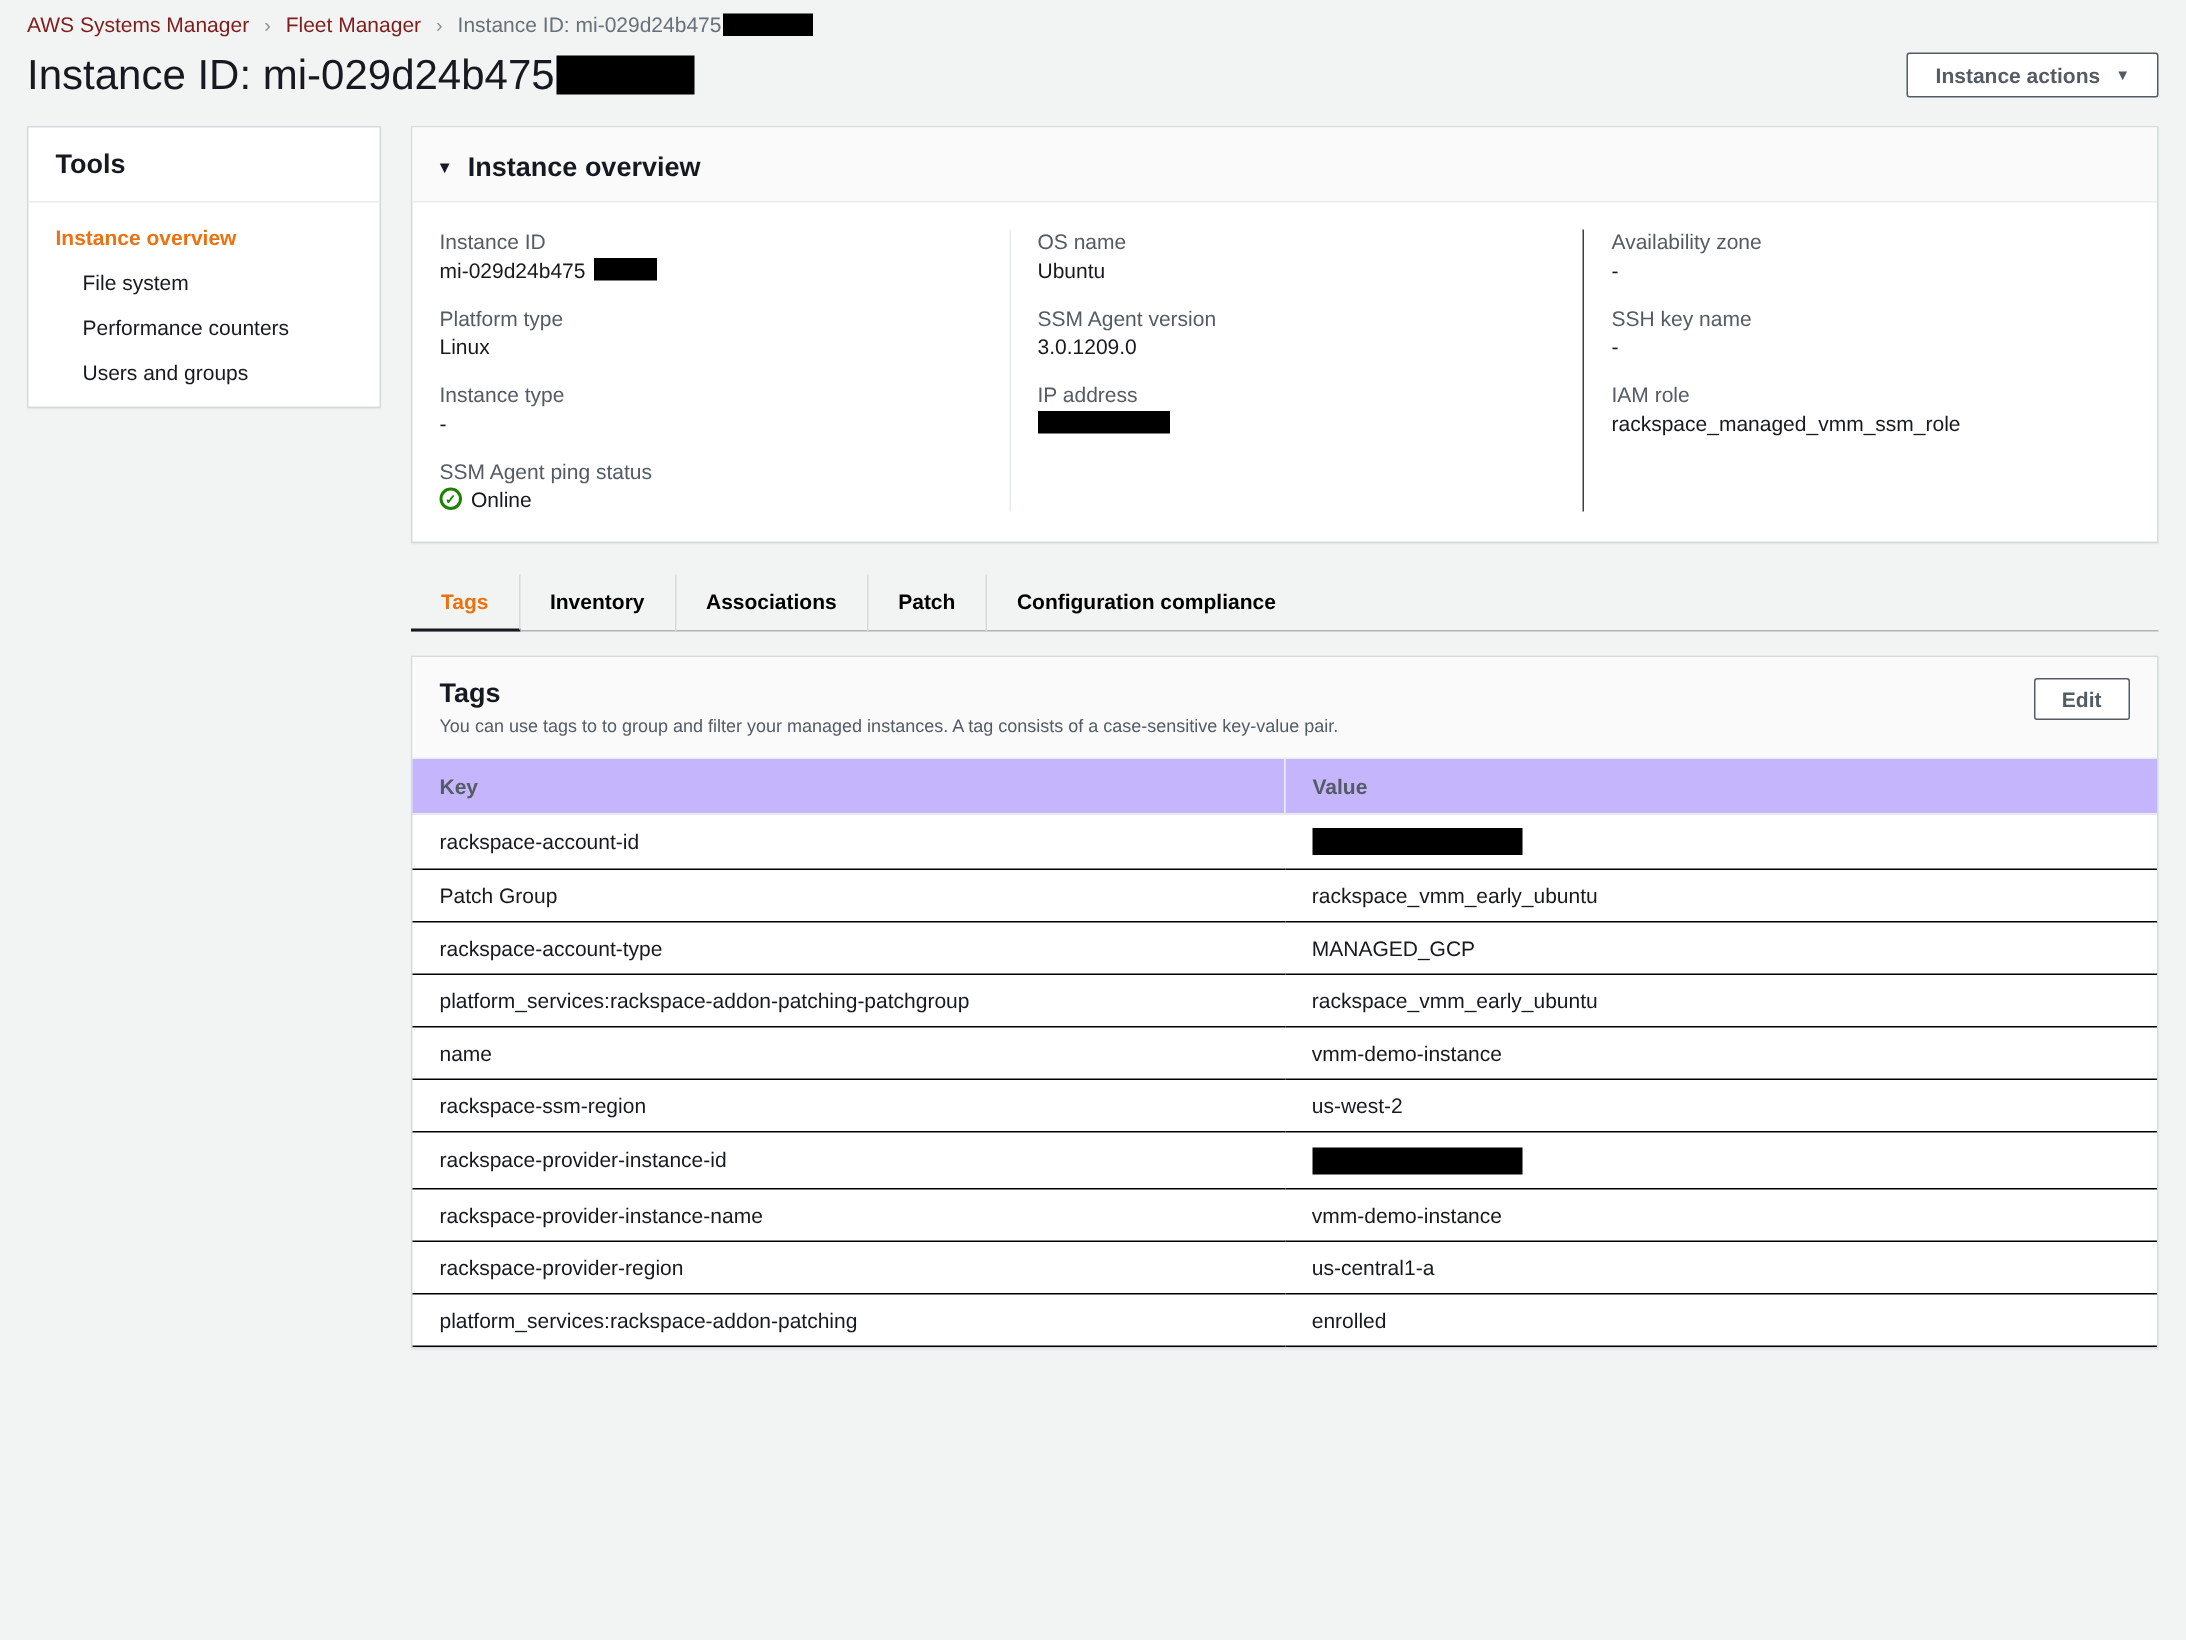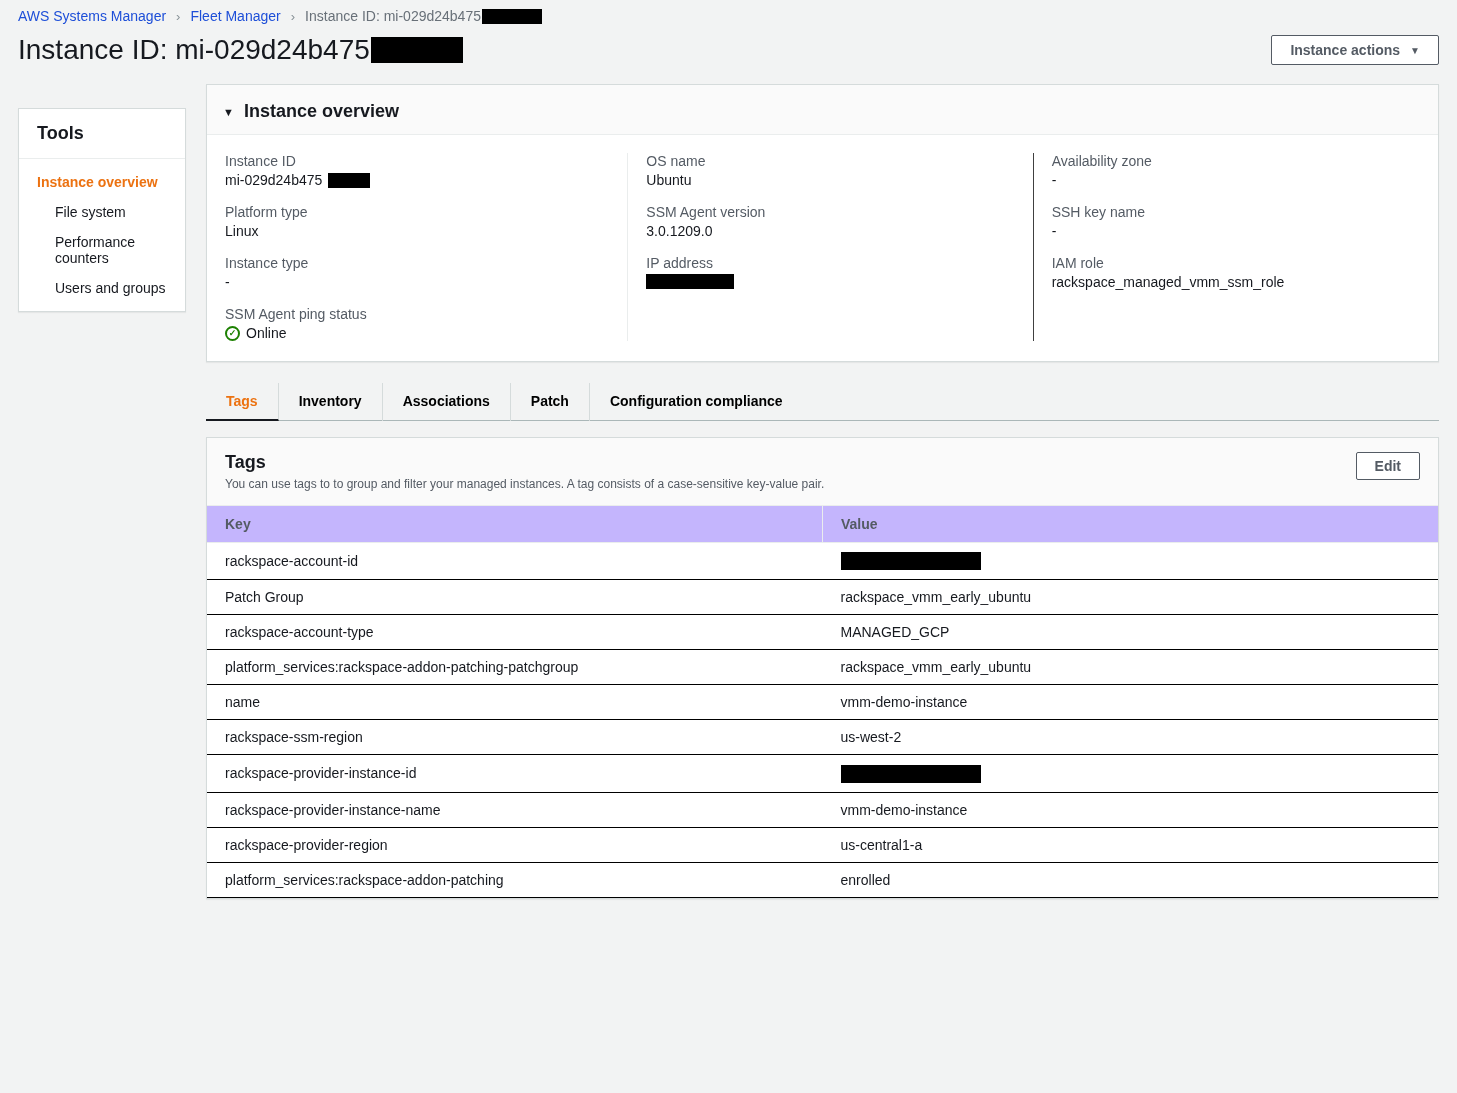--- a/index.html
+++ b/index.html
@@ -13,21 +13,21 @@
     padding: 0 18px 18px 18px;
   }
   .breadcrumb {
     display: flex;
     align-items: center;
     gap: 10px;
     padding: 8px 0 4px 0;
     font-size: 14px;
   }
   .breadcrumb a {
-    color: #1d4ed8;
+    color: #7f1d1d;
     text-decoration: none;
     cursor: pointer;
   }
   .breadcrumb .sep {
     color: #879196;
     font-size: 13px;
   }
   .breadcrumb .current {
     color: #687078;
     display: inline-flex;
@@ -66,26 +66,25 @@
   }
   .btn .caret {
     font-size: 10px;
   }
   .layout {
     display: flex;
     gap: 20px;
     align-items: flex-start;
   }
   .sidebar {
-    width: 168px;
+    width: 236px;
     background: #fff;
     border: 1px solid #d5dbdb;
     box-shadow: 0 1px 1px rgba(0,0,0,.05);
     flex-shrink: 0;
-    margin-top: 24px;
   }
   .sidebar h2 {
     font-size: 18px;
     font-weight: 700;
     padding: 14px 18px;
     border-bottom: 1px solid #eaeded;
   }
   .sidebar ul { list-style: none; padding: 8px 0; }
   .sidebar li {
     padding: 7px 18px 7px 18px;
@@ -131,21 +130,20 @@
   .field { margin-bottom: 16px; }
   .field .label {
     color: #545b64;
     font-size: 14px;
     margin-bottom: 3px;
   }
   .field .value {
     color: #16191f;
     font-size: 14px;
     display: flex;
-    align-items: center;
     gap: 6px;
   }
   .online { color: #1d8102; }
   .online-icon {
     width: 15px; height: 15px;
     border: 2px solid #1d8102;
     border-radius: 50%;
     display: inline-flex;
     align-items: center;
     justify-content: center;

